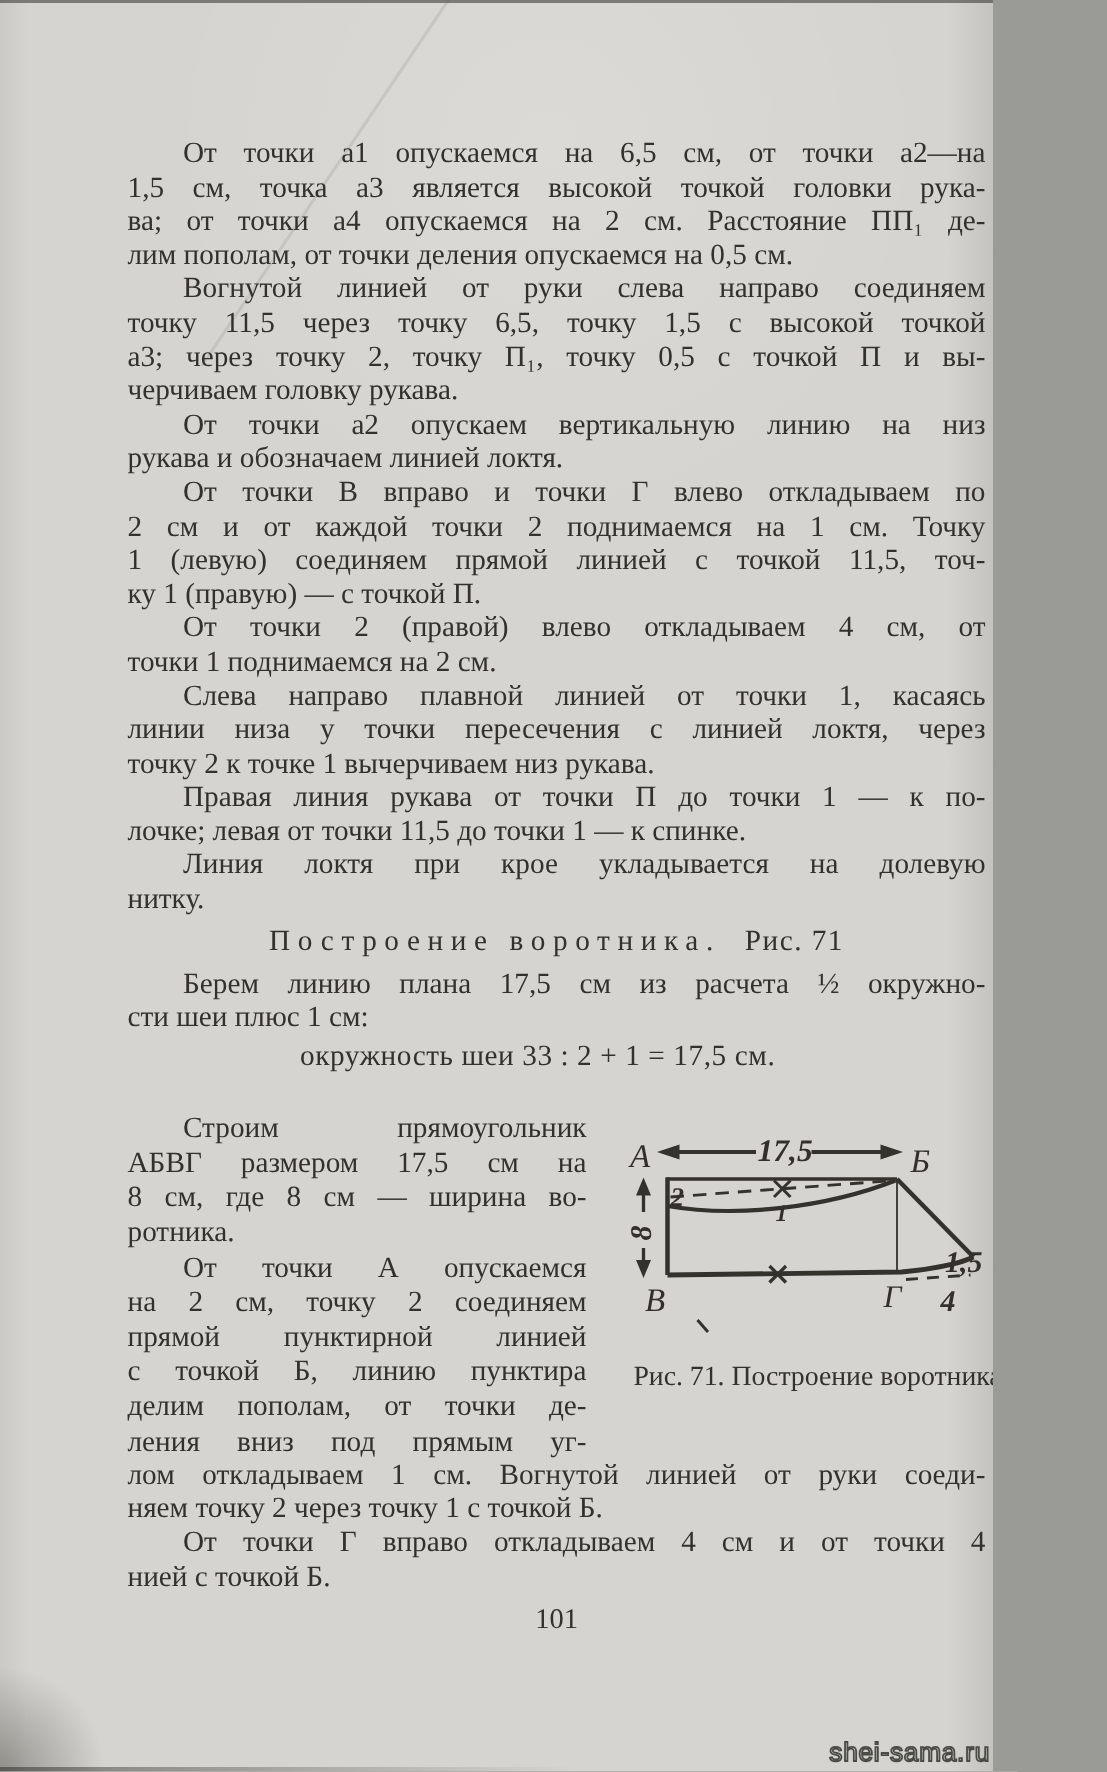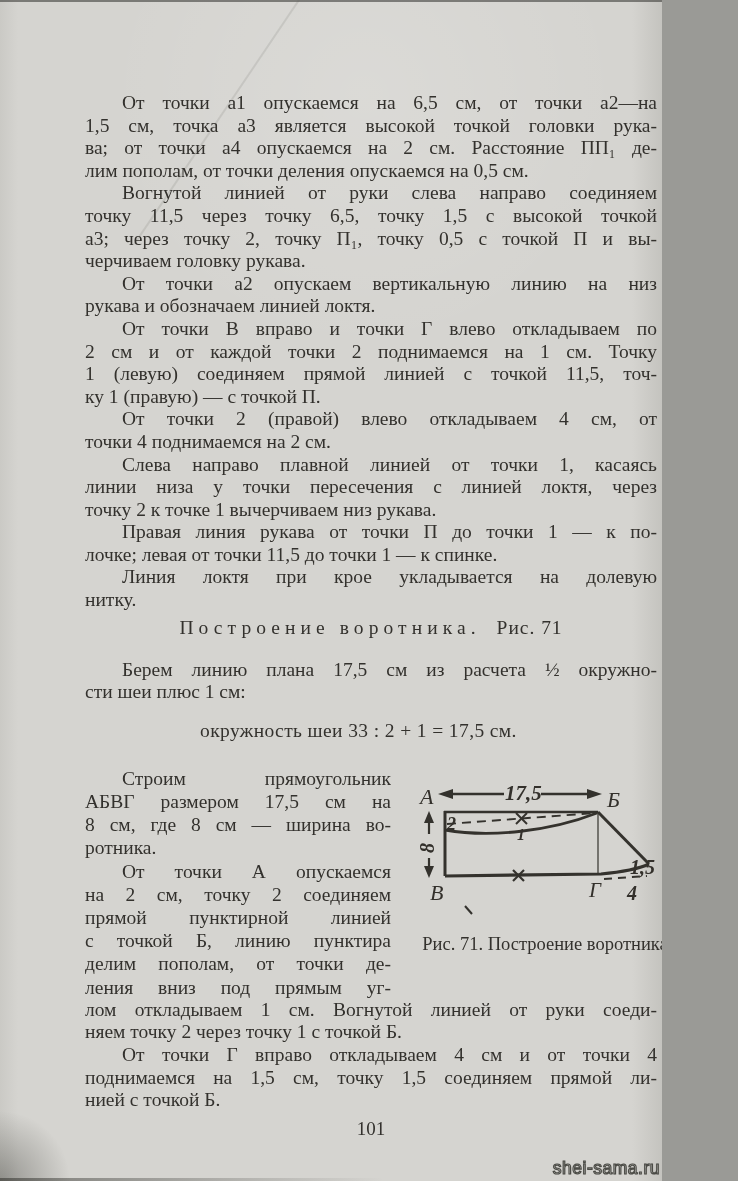--- a/index.html
+++ b/index.html
@@ -27,24 +27,24 @@
   .crease{ 
     position:absolute;top:-30px;left:318px;width:2px;height:330px;
     background:rgba(95,95,88,.14);transform:rotate(34deg);transform-origin:top left;
   }
   .content{position:absolute;left:85px;top:92px;width:572px;}
   .para{font-size:19.5px;line-height:22.6px;}
   .tline{text-align:justify;text-align-last:justify;}
   .para .tline:last-child{text-align-last:auto;}
   .justify-last .tline:last-child{text-align-last:justify;}
   .tline.ind{text-indent:37px;}
-  .heading{margin:5px 0 20px 0;text-align:center;font-size:19.5px;white-space:nowrap;}
+  .heading{margin:5px 0 7px 0;text-align:center;font-size:19.5px;white-space:nowrap;}
   .heading .sp{letter-spacing:.26em;}
   .heading .fr{margin-left:16px;letter-spacing:.05em;}
-  .formula{margin:16px 0 0 115px;font-size:19.5px;letter-spacing:.02em;}
+  .formula{margin:3px 0 0 115px;font-size:19.5px;letter-spacing:.02em;}
   .two-col{display:flex;margin-top:25px;width:612px;}
   .col-left{width:306px;flex:none;}
   .col-left .para{line-height:23.2px;}
   .col-right{width:288px;flex:none;margin-left:10px;}
   .fig{display:block;margin-top:6px;}
   .fig-caption{margin-top:3px;width:288px;text-align:center;font-size:18.5px;white-space:nowrap;}
   .page-number{margin-top:6px;text-align:center;font-size:19px;padding-right:0;}
   .watermark{
     position:absolute;right:2px;bottom:2px;
     font-family:"Liberation Sans","DejaVu Sans",sans-serif;
@@ -79,21 +79,21 @@
         <div class="tline">рукава и обозначаем линией локтя.</div>
       </div>
     <div class="para">
         <div class="tline ind">От точки В вправо и точки Г влево откладываем по</div>
         <div class="tline">2 см и от каждой точки 2 поднимаемся на 1 см. Точку</div>
         <div class="tline">1 (левую) соединяем прямой линией с точкой 11,5, точ-</div>
         <div class="tline">ку 1 (правую) — с точкой П.</div>
       </div>
     <div class="para">
         <div class="tline ind">От точки 2 (правой) влево откладываем 4 см, от</div>
-        <div class="tline">точки 4 поднимаемся на 2 см.</div>
+        <div class="tline">точки 1 поднимаемся на 2 см.</div>
       </div>
     <div class="para">
         <div class="tline ind">Слева направо плавной линией от точки 1, касаясь</div>
         <div class="tline">линии низа у точки пересечения с линией локтя, через</div>
         <div class="tline">точку 2 к точке 1 вычерчиваем низ рукава.</div>
       </div>
     <div class="para">
         <div class="tline ind">Правая линия рукава от точки П до точки 1 — к по-</div>
         <div class="tline">лочке; левая от точки 11,5 до точки 1 — к спинке.</div>
       </div>
@@ -187,21 +187,20 @@
         <div class="fig-caption">Рис. 71. Построение воротника</div>
       </div>
     </div>
 
     <div class="para">
         <div class="tline">лом откладываем 1 см. Вогнутой линией от руки соеди-</div>
         <div class="tline">няем точку 2 через точку 1 с точкой Б.</div>
       </div>
     <div class="para">
         <div class="tline ind">От точки Г вправо откладываем 4 см и от точки 4</div>
-        <div class="tline">поднимаемся на 1,5 см, точку 1,5 соединяем прямой ли-</div>
         <div class="tline">нией с точкой Б.</div>
       </div>
 
     <div class="page-number">101</div>
   </div>
 
   <div class="watermark">shei-sama.ru</div>
 </div>
 
 </body></html>

